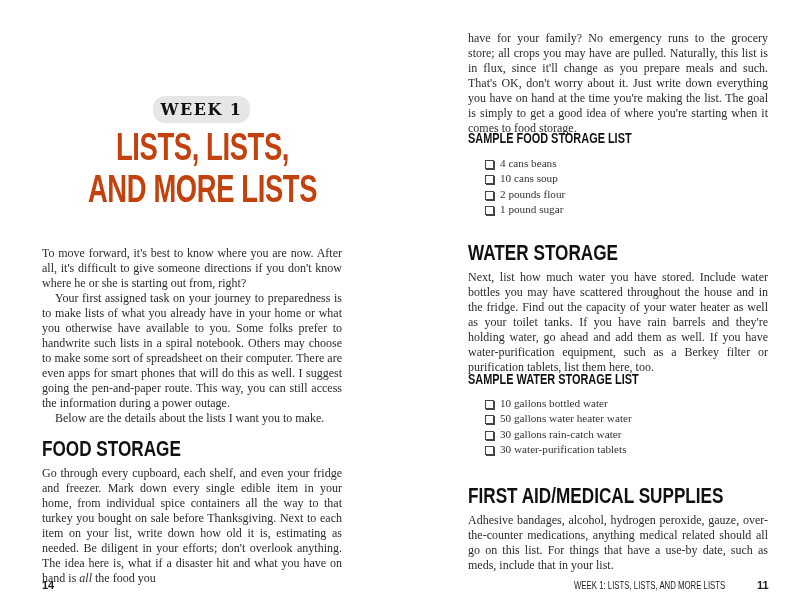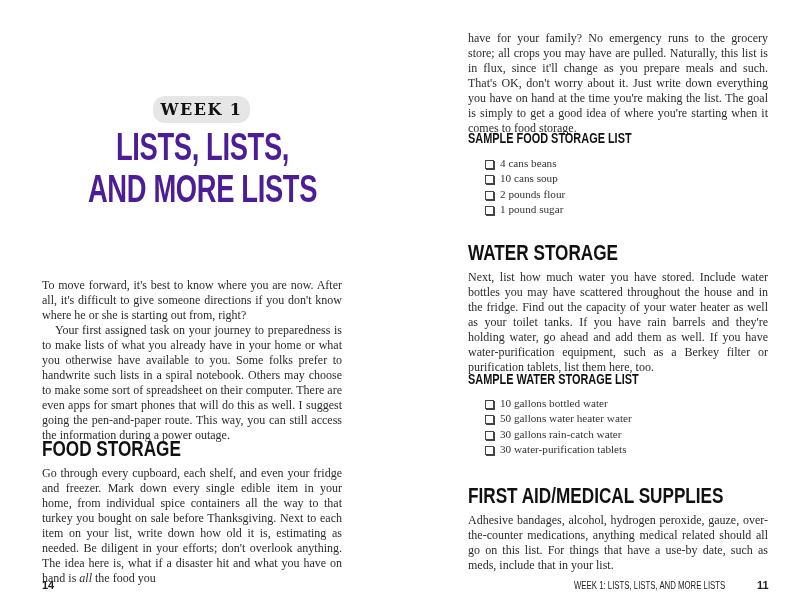--- a/index.html
+++ b/index.html
@@ -28,21 +28,21 @@
     }
     .week-badge span {
       font-family: "DejaVu Serif", serif; font-weight: bold; font-size: 16px;
       letter-spacing: 1.5px; color: #111;
     }
 
     .chapter-title {
       position: absolute; left: 0; width: 405px; top: 126px;
       text-align: center;
       font-family: "Liberation Sans", sans-serif;
-      font-size: 38px; line-height: 42px; color: #4c1d95;
+      font-size: 38px; line-height: 42px; color: #c2410c;
       letter-spacing: -0.5px;
     }
     .chapter-title .line { display: block; transform: scaleX(0.72); }
 
     .section-heading {
       position: absolute;
       font-family: "Liberation Sans", sans-serif;
       font-size: 22px; color: #111; white-space: nowrap;
       transform: scaleX(0.78); transform-origin: left top;
     }
@@ -84,23 +84,24 @@
 
   <div class="week-badge">
     <span>WEEK 1</span>
   </div>
 
   <h1 class="chapter-title">
     <span class="line">LISTS, LISTS,</span>
     <span class="line">AND MORE LISTS</span>
   </h1>
 
-  <div class="block serif-text" style="left:42px; top:246px; width:300px;margin-top:32px;">
+  <div class="block serif-text" style="left:42px; top:246px; width:300px;">
     <p>To move forward, it's best to know where you are now. After all, it's difficult to give someone directions if you don't know where he or she is starting out from, right?</p>
     <p class="indent">Your first assigned task on your journey to preparedness is to make lists of what you already have in your home or what you otherwise have available to you. Some folks prefer to handwrite such lists in a spiral notebook. Others may choose to make some sort of spreadsheet on their computer. There are even apps for smart phones that will do this as well. I suggest going the pen-and-paper route. This way, you can still access the information during a power outage.</p>
+    <p class="indent">Below are the details about the lists I want you to make.</p>
   </div>
 
   <h2 class="section-heading" style="left:42px; top:436px;">FOOD STORAGE</h2>
 
   <div class="block serif-text" style="left:42px; top:466px; width:300px;">
     <p><span>Go through every cupboard, each shelf, and even your fridge and freezer. Mark down every single edible item in your home, from individual spice containers all the way to that turkey you bought on sale before Thanksgiving. Next to each item on your list, write down how old it is, estimating as needed. Be diligent in your efforts; don't overlook anything. The idea here is, what if a disaster hit and what you have on hand is </span><em>all</em><span> the food you</span></p>
   </div>
 
   <div class="footer" style="left:42px;">
     <span class="num">14</span>

